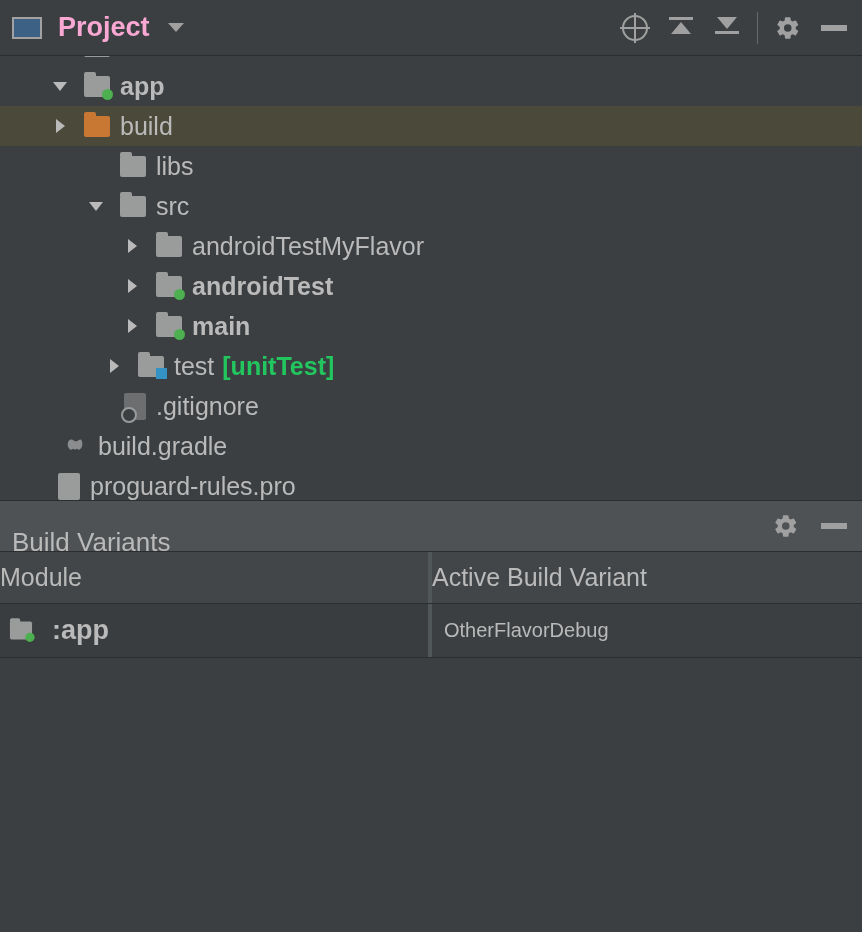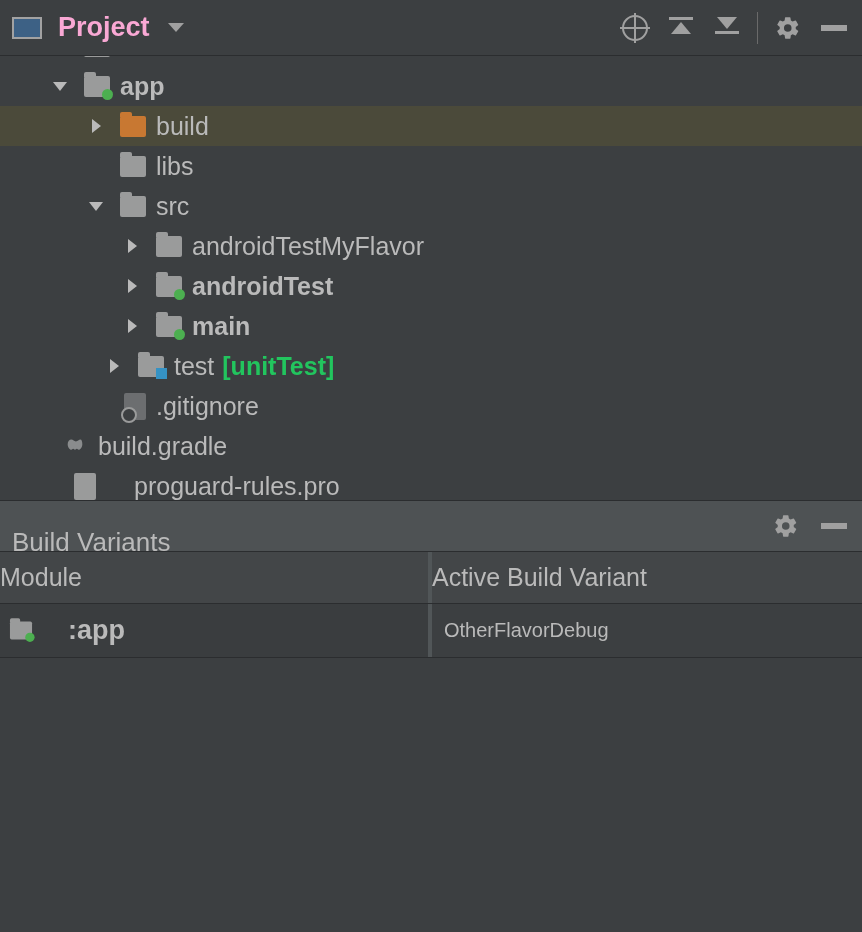--- a/index.html
+++ b/index.html
@@ -314,21 +314,21 @@
       display: flex;
       border-bottom: 1px solid #2b2d2f;
     }
     .bv-row .left {
       width: 432px;
       background: #3a3d3f;
       border-right: 4px solid #515658;
       display: flex;
       align-items: center;
       padding: 0 8px;
-      gap: 24px;
+      gap: 8px;
     }
     .bv-row .right {
       flex: 1;
       background: #3c3f41;
       display: flex;
       align-items: center;
       padding: 0 12px;
       font-size: 20px;
     }
     .bv-module-label {
@@ -388,21 +388,21 @@
 
   <div class="tree-row" style="padding-left:50px;">
     <div class="arrow">
         <div class="arrow-down"></div>
       </div>
     <div style="width:14px"></div>
     <div class="folder-icon folder-green-dot"></div>
     <span class="label bold">app</span>
   </div>
 
-  <div class="tree-row selected" style="padding-left:86px;">
+  <div class="tree-row selected" style="padding-left:50px;">
     <div class="arrow">
         <div class="arrow-right"></div>
       </div>
     <div style="width:14px"></div>
     <div class="folder-icon orange"></div>
     <span class="label">build</span>
   </div>
 
   <div class="tree-row" style="padding-left:120px;">
     <div class="folder-icon"></div>
@@ -462,21 +462,21 @@
 
   <div class="tree-row" style="padding-left:60px;">
     <div class="gradle-icon">
       <svg viewBox="0 0 24 24" width="30" height="22">
           <path d="M18 5c-2 0-3 2-5 2s-3-2-5-2-4 2-4 5 2 6 4 6c1 0 1-1 2-1s1 1 2 1 1-1 2-1 1 1 2 1c2 0 4-3 4-6s-1-5-2-5z"></path>
         </svg>
     </div>
     <span class="label">build.gradle</span>
   </div>
 
-  <div class="tree-row" style="padding-left:74px;gap:28px;">
+  <div class="tree-row" style="padding-left:58px;">
     <div class="file-icon"></div>
     <span class="label">proguard-rules.pro</span>
   </div>
 </div>
 
 <div class="bv-header">
   <span class="bv-title">Build Variants</span>
   <div class="bv-actions">
     <div class="icon-btn">
       <div class="gear-icon">

